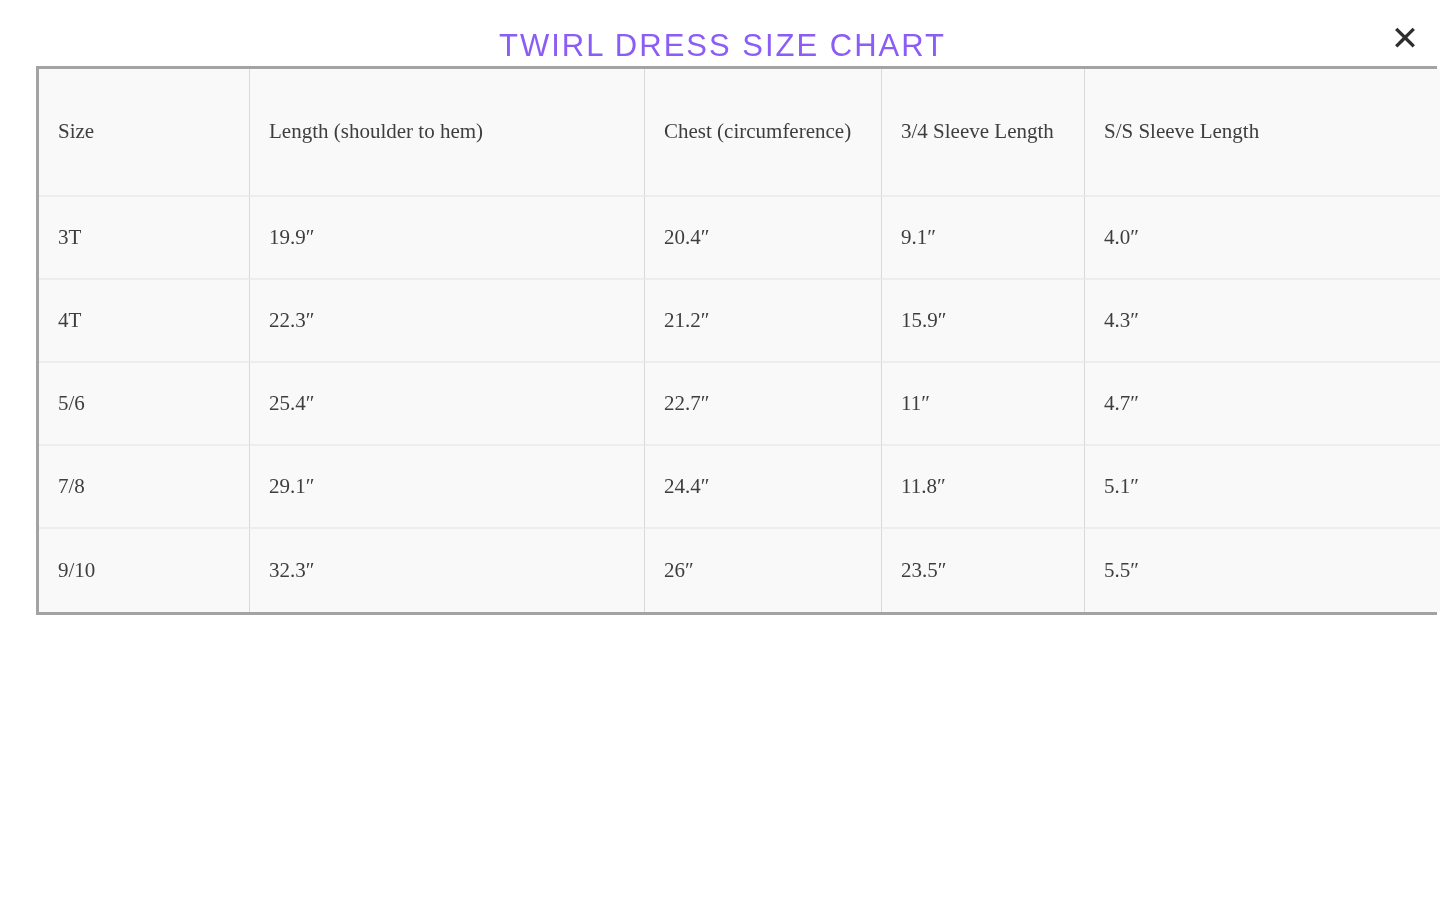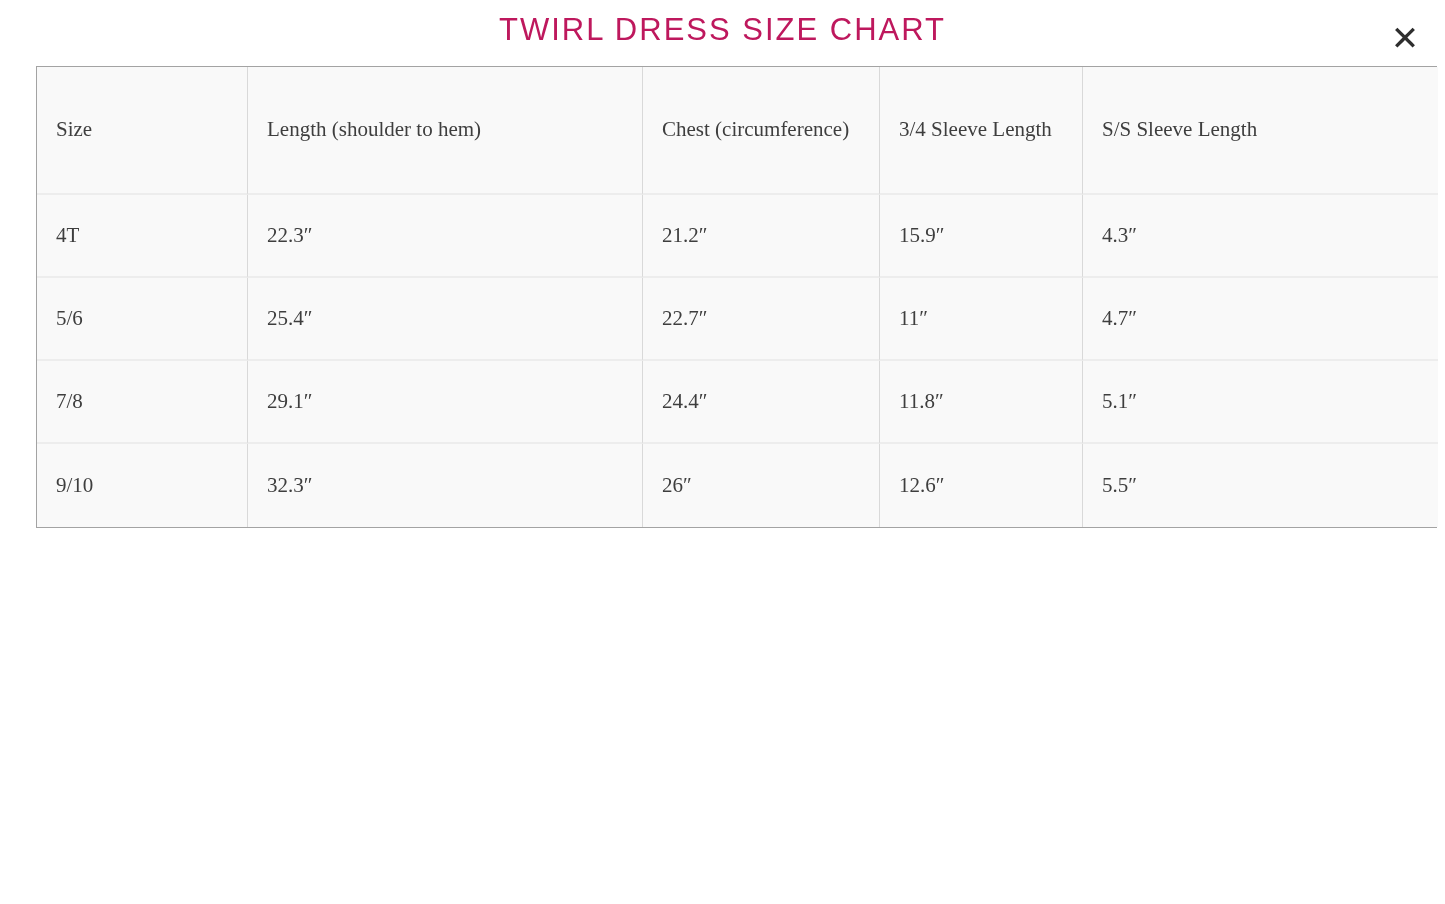--- a/index.html
+++ b/index.html
@@ -10,47 +10,47 @@
     overflow: hidden;
     position: relative;
   }
   .modal-header {
     position: absolute;
     top: 0; left: 0;
     width: 1445px; height: 66px;
   }
   .modal-title {
     position: absolute;
-    top: 12px; left: 0;
+    top: 28px; left: 0;
     width: 1445px;
     text-align: center;
     font-family: "Liberation Sans", "DejaVu Sans", sans-serif;
     font-weight: 300;
     font-size: 31px;
     letter-spacing: 2px;
-    color: #be185d;
+    color: #8b5cf6;
   }
   .close-button {
     position: absolute;
     top: 16px; right: 18px;
     width: 44px; height: 44px;
     background: transparent;
     border: none;
     cursor: pointer;
     font-size: 34px;
     line-height: 44px;
     text-align: center;
     color: #2e2e2e;
     font-family: "DejaVu Sans", sans-serif;
   }
   .table-wrap {
     position: absolute;
     left: 36px; top: 66px;
     width: 1401px;
-    border: 1px solid #a3a3a3;
+    border: 3px solid #a3a3a3;
     background: #fafafa;
   }
   table.size-chart {
     width: 100%;
     border-spacing: 0;
     table-layout: fixed;
     color: #3e3e3e;
     font-size: 21px;
   }
   table.size-chart th,
@@ -104,20 +104,27 @@
       <tr>
         <th>Size</th>
         <th>Length (shoulder to hem)</th>
         <th>Chest (circumference)</th>
         <th>3/4 Sleeve Length</th>
         <th>S/S Sleeve Length</th>
       </tr>
     </thead>
     <tbody>
       <tr>
+        <td>3T</td>
+        <td>19.9″</td>
+        <td>20.4″</td>
+        <td>9.1″</td>
+        <td>4.0″</td>
+      </tr>
+      <tr>
         <td>4T</td>
         <td>22.3″</td>
         <td>21.2″</td>
         <td>15.9″</td>
         <td>4.3″</td>
       </tr>
       <tr>
         <td>5/6</td>
         <td>25.4″</td>
         <td>22.7″</td>
@@ -128,18 +135,18 @@
         <td>7/8</td>
         <td>29.1″</td>
         <td>24.4″</td>
         <td>11.8″</td>
         <td>5.1″</td>
       </tr>
       <tr>
         <td>9/10</td>
         <td>32.3″</td>
         <td>26″</td>
-        <td>12.6″</td>
+        <td>23.5″</td>
         <td>5.5″</td>
       </tr>
     </tbody>
   </table>
 </div>
 
 </body></html>

